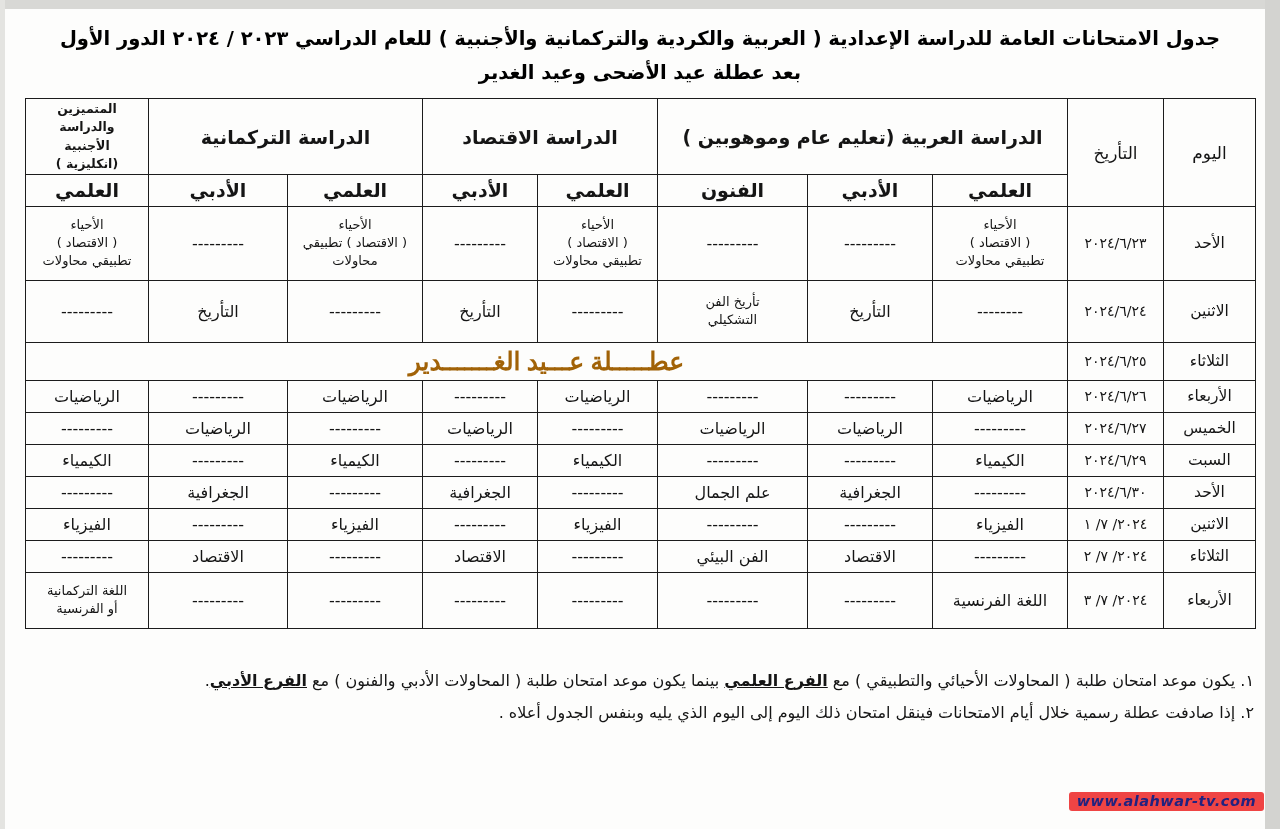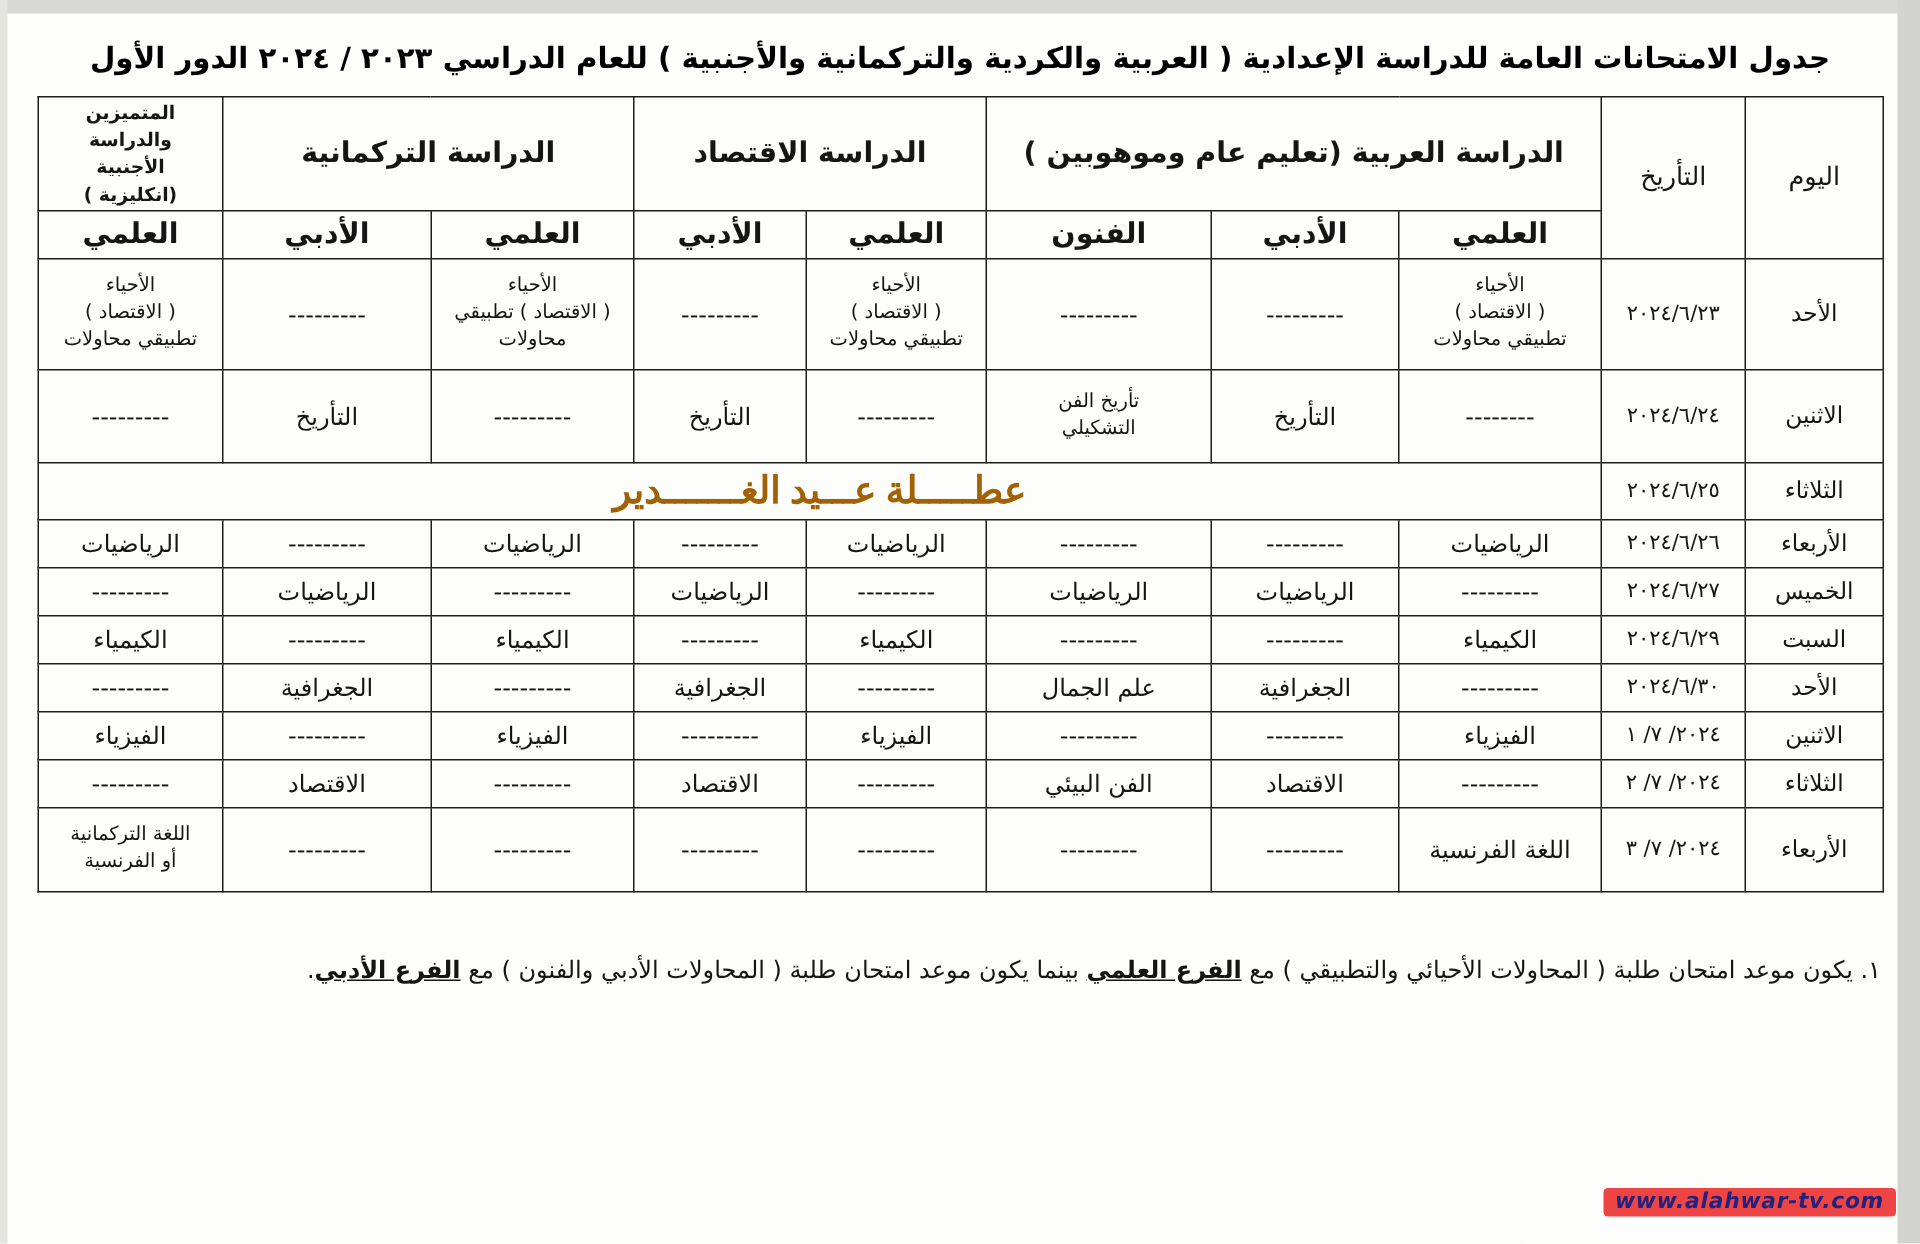--- a/index.html
+++ b/index.html
@@ -93,20 +93,21 @@
 </head>
 <body>
 
 <div class="page" dir="rtl">
   <div class="edge-top"></div>
   <div class="edge-right"></div>
   <div class="edge-left"></div>
 
   <div class="title">
     <div>جدول الامتحانات العامة للدراسة الإعدادية ( العربية والكردية والتركمانية والأجنبية ) للعام الدراسي ٢٠٢٣ / ٢٠٢٤ الدور الأول</div>
+    <div>بعد عطلة عيد الأضحى وعيد الغدير</div>
   </div>
 
   <table class="schedule" dir="rtl">
     <colgroup>
       <col style="width:92px">
         <col style="width:96px">
       <col style="width:135px">
         <col style="width:125px">
         <col style="width:150px">
       <col style="width:120px">
@@ -260,17 +261,18 @@
           <td class="subj">---------</td>
           <td class="subj multi">اللغة التركمانية
 أو الفرنسية</td>
         </tr>
       </tbody>
   </table>
 
   <div class="notes">
     <ol>
         <li><span>١. يكون موعد امتحان طلبة ( المحاولات الأحيائي والتطبيقي ) مع </span><span class="em">الفرع العلمي</span><span> بينما يكون موعد امتحان طلبة ( المحاولات الأدبي والفنون ) مع </span><span class="em">الفرع الأدبي</span><span>.</span></li>
+        <li><span>٢. إذا صادفت عطلة رسمية خلال أيام الامتحانات فينقل امتحان ذلك اليوم إلى اليوم الذي يليه وبنفس الجدول أعلاه .</span></li>
       </ol>
   </div>
 
   <div class="watermark">www.alahwar-tv.com</div>
 </div>
 
 </body></html>

